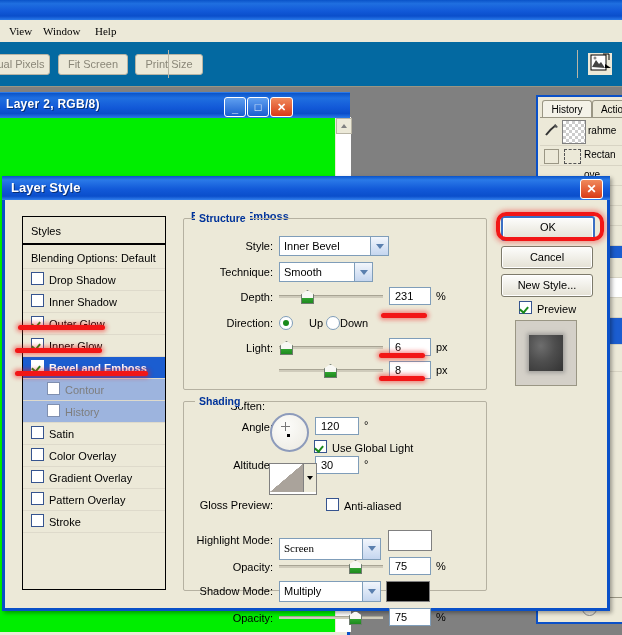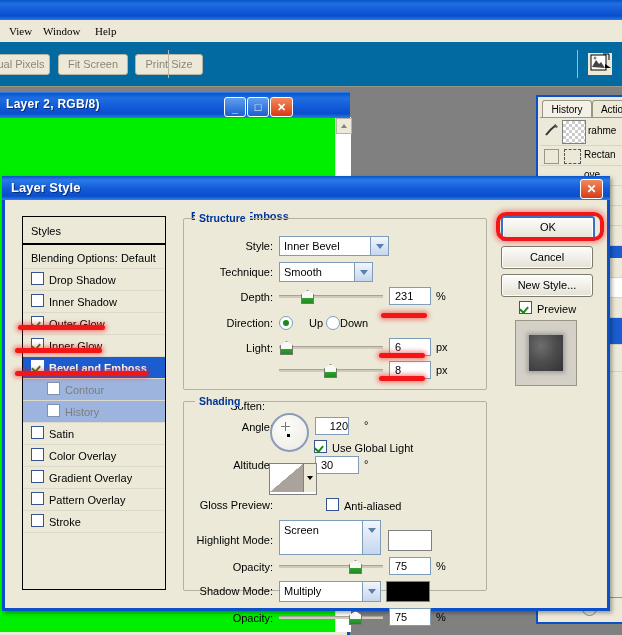--- a/index.html
+++ b/index.html
@@ -446,38 +446,38 @@
       <span class="track"></span>
       <span class="thumb" style="left:45px;"></span>
     </div>
     <div class="inputbox" style="left:206px;top:145px;width:42px;height:18px;">8</div>
     <div class="unit" style="left:253px;top:148px;">px</div>
 
     <div class="fieldset" style="left:0px;top:185px;width:302px;height:188px;"></div>
     <div class="grouptitle" style="left:12px;top:179px;font-size:10.5px;">Shading</div>
 
     <div class="lbl" style="left:20px;top:205px;width:70px;">Angle:</div>
-    <div class="inputbox" style="left:132px;top:201px;width:34px;height:18px;text-align:right;">120</div>
+    <div class="inputbox" style="left:132px;top:201px;width:44px;height:18px;">120</div>
     <div class="unit" style="left:181px;top:203px;">°</div>
 
     <div style="position:absolute;left:131px;top:224px;">
       <span class="cb on"></span><span style="font-size:11px;">Use Global Light</span>
     </div>
 
     <div class="lbl" style="left:10px;top:243px;width:80px;">Altitude:</div>
     <div class="inputbox" style="left:132px;top:240px;width:44px;height:18px;">30</div>
     <div class="unit" style="left:181px;top:242px;">°</div>
 
     <div class="lbl" style="left:-10px;top:283px;width:100px;">Gloss Preview:</div>
     <div style="position:absolute;left:143px;top:282px;">
       <span class="cb"></span><span style="font-size:11px;">Anti-aliased</span>
     </div>
 
     <div class="lbl" style="left:-16px;top:318px;width:106px;">Highlight Mode:</div>
-    <div class="combo" style="left:96px;top:304px;width:102px;height:35px;">
+    <div class="combo" style="left:96px;top:322px;width:102px;height:22px;font-family:Liberation Serif, serif;">
       <span>Screen</span>
       <span class="arrowbtn"></span>
     </div>
     <div class="swatch" style="left:205px;top:314px;width:42px;height:19px;background:#ffffff;"></div>
 
     <div class="lbl" style="left:10px;top:345px;width:80px;">Opacity:</div>
     <div class="slider" style="left:96px;top:344px;width:104px;">
       <span class="track"></span>
       <span class="thumb" style="left:70px;"></span>
     </div>

